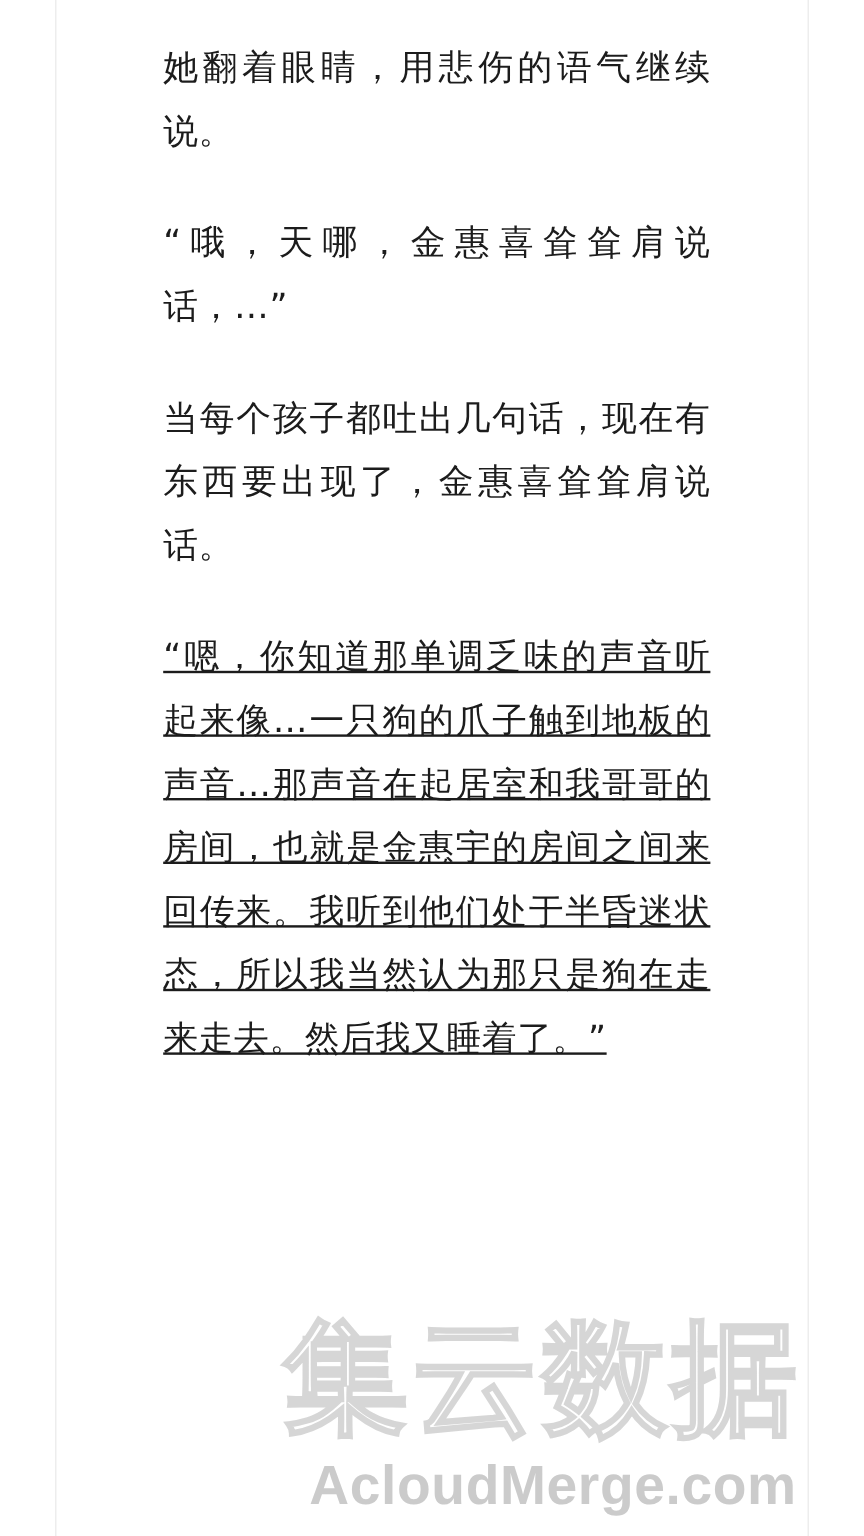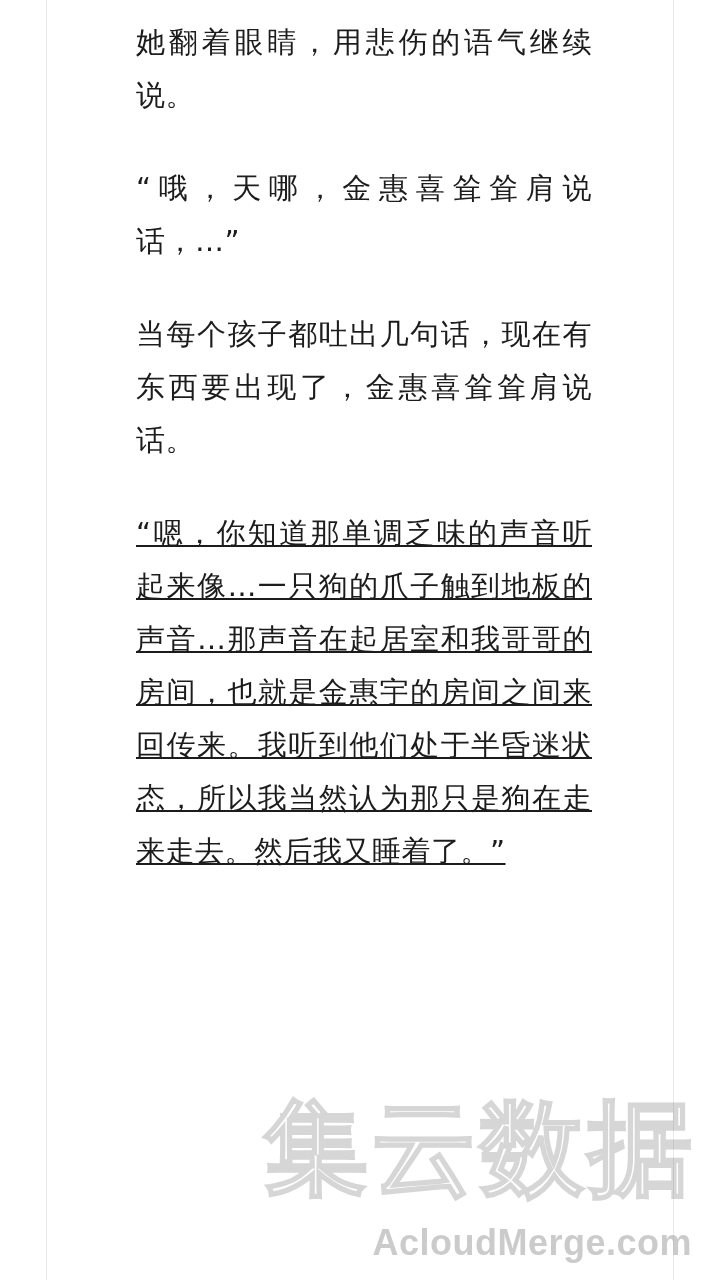--- a/index.html
+++ b/index.html
@@ -27,39 +27,39 @@
     width: 1px;
     background: #e9e9e9;
   }
   .edge.left { left: 46px; }
   .edge.right { right: 46px; }
 
   .content {
     position: absolute;
     left: 136px;
     right: 128px;
-    top: 0;
+    top: 14px;
     padding-top: 16px;
   }
   p.para {
     margin: 0 0 40px 0;
     font-size: 29px;
     line-height: 53px;
     color: #1c1c1c;
     letter-spacing: 0.5px;
     text-align: justify;
     font-family: "DejaVu Sans", "Liberation Sans", sans-serif;
     font-weight: 400;
   }
   p.para:last-child { margin-bottom: 0; text-decoration: underline; }
 
   
   .watermark {
     position: absolute;
-    right: 14px;
+    right: 42px;
     bottom: 10px;
     width: 430px;
     height: 190px;
     pointer-events: none;
     user-select: none;
   }
   .wm-cn {
     position: absolute;
     right: 10px;
     top: 0;
@@ -69,21 +69,21 @@
     -webkit-text-stroke: 2px rgba(120,120,120,0.30);
     text-stroke: 2px rgba(120,120,120,0.30);
     font-family: "DejaVu Sans", "Liberation Sans", sans-serif;
     letter-spacing: 4px;
     white-space: nowrap;
   }
   .wm-en {
     position: absolute;
     right: 14px;
     bottom: 6px;
-    font-size: 36px;
+    font-size: 46px;
     font-weight: 700;
     color: rgba(140,140,140,0.45);
     font-family: "Liberation Sans", sans-serif;
     letter-spacing: 0.5px;
     white-space: nowrap;
   }
 </style>
 </head>
 <body>
 

